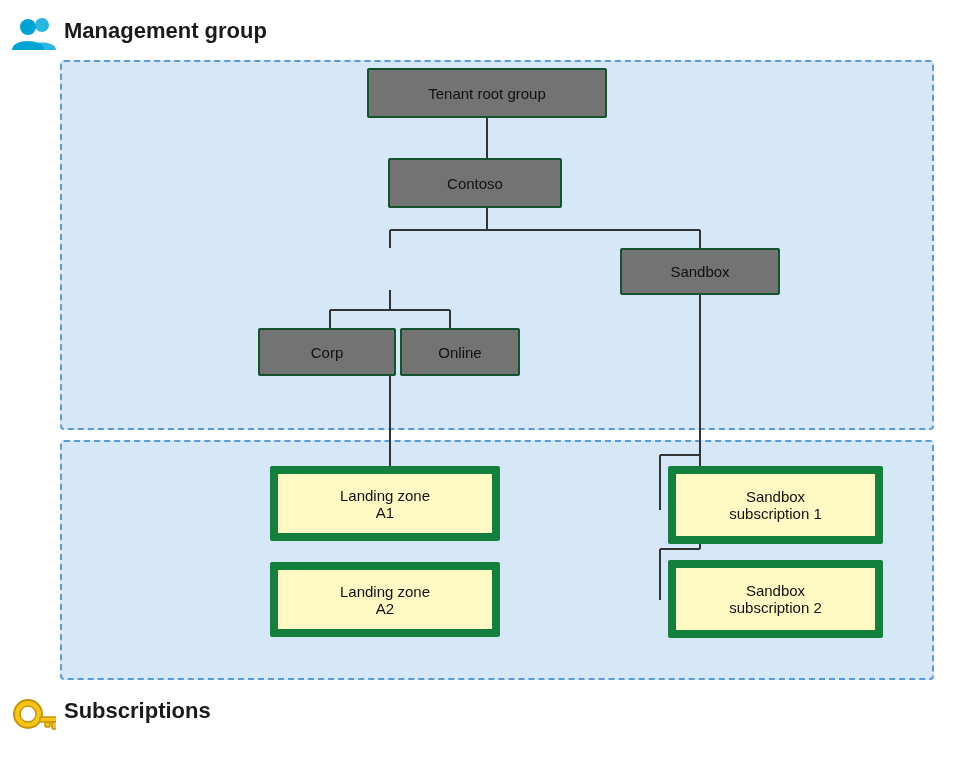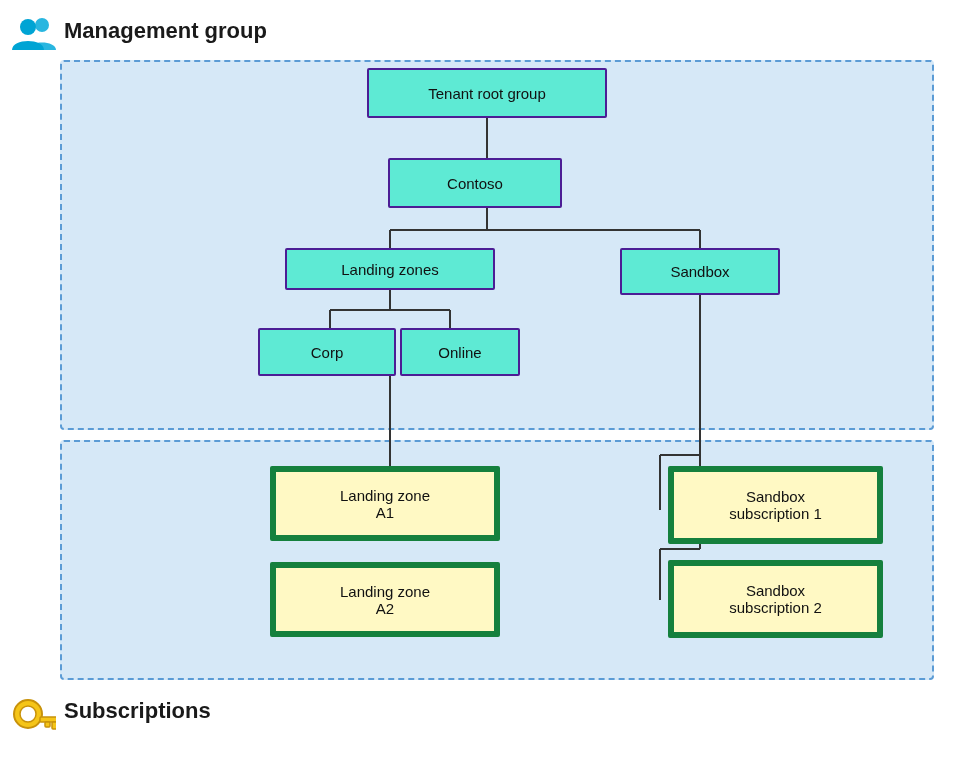--- a/index.html
+++ b/index.html
@@ -77,34 +77,34 @@
 
     .section-label-bottom {
       font-size: 22px;
       font-weight: 700;
       color: #1a1a1a;
     }
 
     
     .node {
       position: absolute;
-      background: #5eead4;
-      border: 2px solid #4c1d95;
+      background: #737373;
+      border: 2px solid #14532d;
       display: flex;
       align-items: center;
       justify-content: center;
       text-align: center;
       font-size: 15px;
       color: #111;
       border-radius: 2px;
     }
 
     .node-yellow {
       background: #fff9c4;
-      border: 6px solid #15803d;
+      border: 8px solid #15803d;
     }
 
     
     .lines-svg {
       position: absolute;
       top: 0;
       left: 0;
       width: 974px;
       height: 758px;
       pointer-events: none;
@@ -161,23 +161,20 @@
   </svg>
 
   <div class="node" style="left: 367px; top: 68px; width: 240px; height: 50px;">
     <span>Tenant root group</span>
   </div>
 
   <div class="node" style="left: 388px; top: 158px; width: 174px; height: 50px;">
     <span>Contoso</span>
   </div>
 
-  <div class="node" style="left: 285px; top: 248px; width: 210px; height: 42px;">
-    <span>Landing zones</span>
-  </div>
 
   <div class="node" style="left: 620px; top: 248px; width: 160px; height: 47px;">
     <span>Sandbox</span>
   </div>
 
   <div class="node" style="left: 258px; top: 328px; width: 138px; height: 48px;">
     <span>Corp</span>
   </div>
 
   <div class="node" style="left: 400px; top: 328px; width: 120px; height: 48px;">

